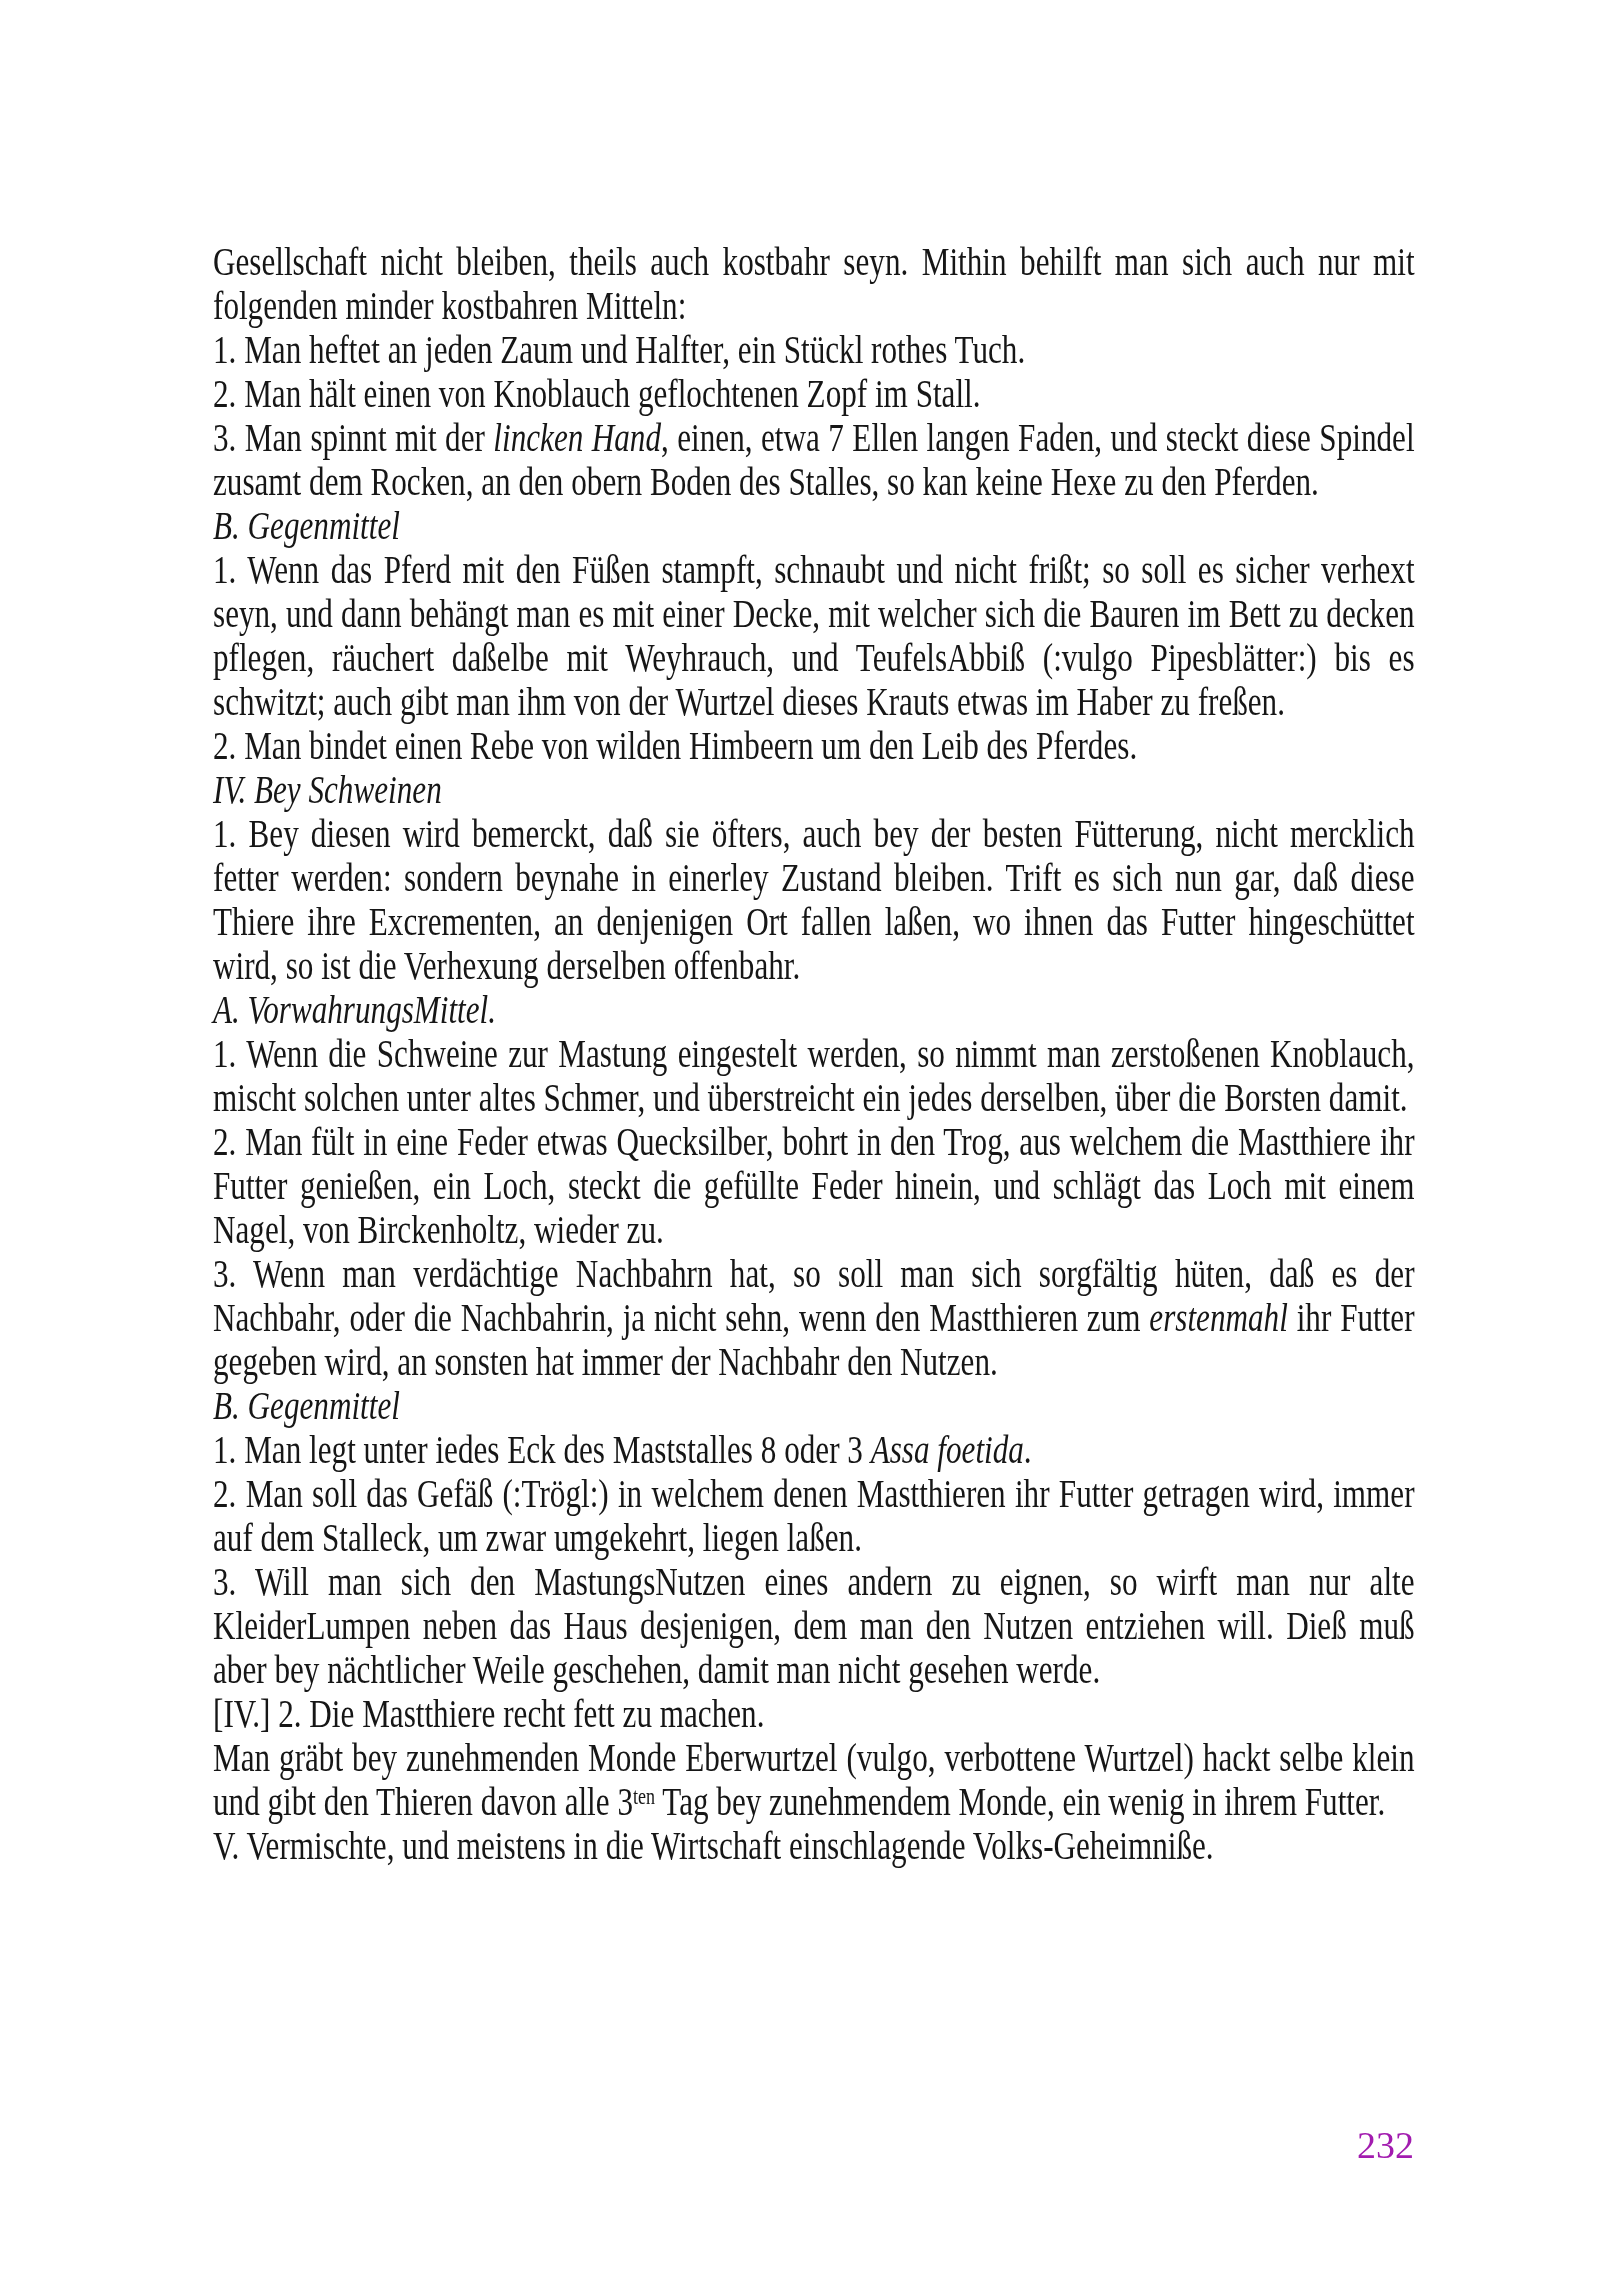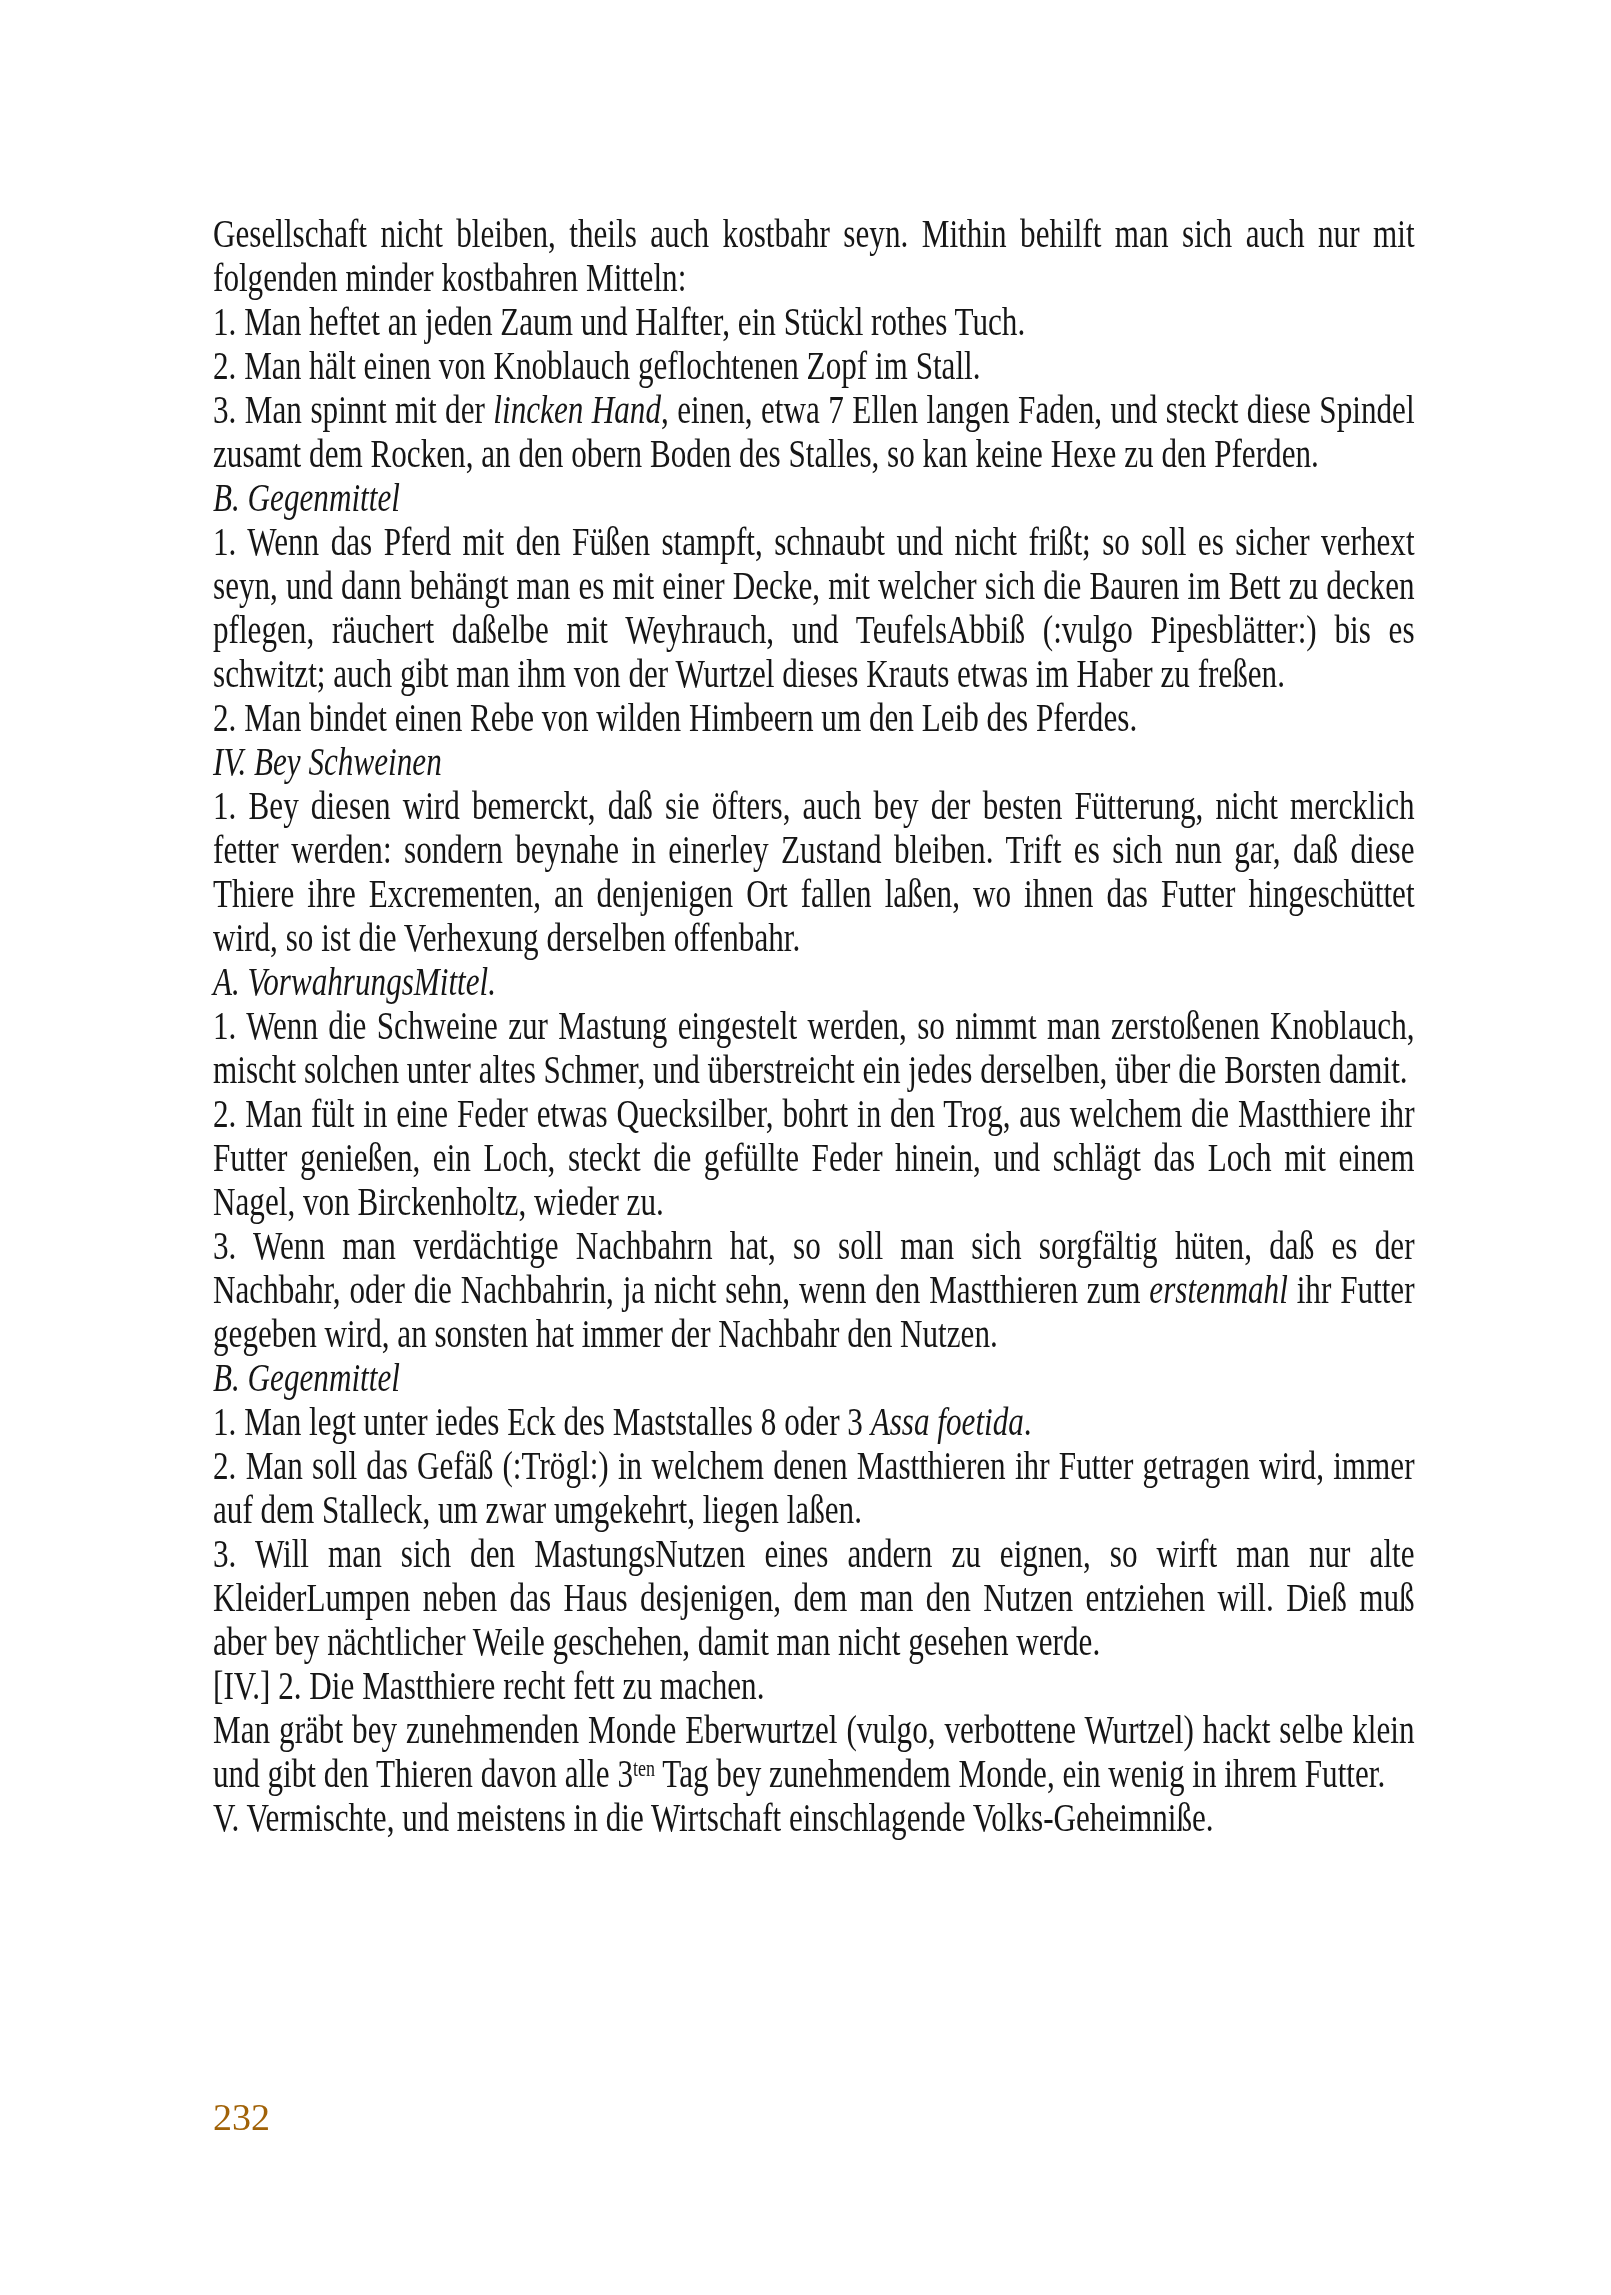--- a/index.html
+++ b/index.html
@@ -12,20 +12,21 @@
     height: 2295px;
     background: #ffffff;
     position: relative;
     font-family: "Liberation Serif", serif;
     color: #161616;
     overflow: hidden;
   }
   .page {
     position: absolute;
     inset: 0;
+    margin-top: 28px;
   }
   .text-block {
     position: absolute;
     left: 213px;
     top: 211px;
     width: 1581px;            
     transform: scaleX(0.76);  
     transform-origin: 0 0;
     font-size: 41px;
     line-height: 44px;
@@ -43,24 +44,24 @@
     line-height: 0;
     vertical-align: baseline;
     position: relative;
     top: -0.48em;
   }
   .page-number {
     position: absolute;
     left: 213px;
     top: 2098px;
     width: 1201px;
-    text-align: left;
+    text-align: right;
     font-size: 38px;
     line-height: 38px;
-    color: #a16207;
+    color: #a21caf;
   }
 </style>
 </head>
 <body>
 
 <main class="page">
   <section class="text-block">
       <p class="para"><span>Gesellschaft nicht bleiben, theils auch kostbahr seyn. Mithin behilft man sich auch nur mit folgenden minder kostbahren Mitteln:</span></p>
       <p class="para"><span>1. Man heftet an jeden Zaum und Halfter, ein Stückl rothes Tuch.</span></p>
       <p class="para"><span>2. Man hält einen von Knoblauch geflochtenen Zopf im Stall.</span></p>

